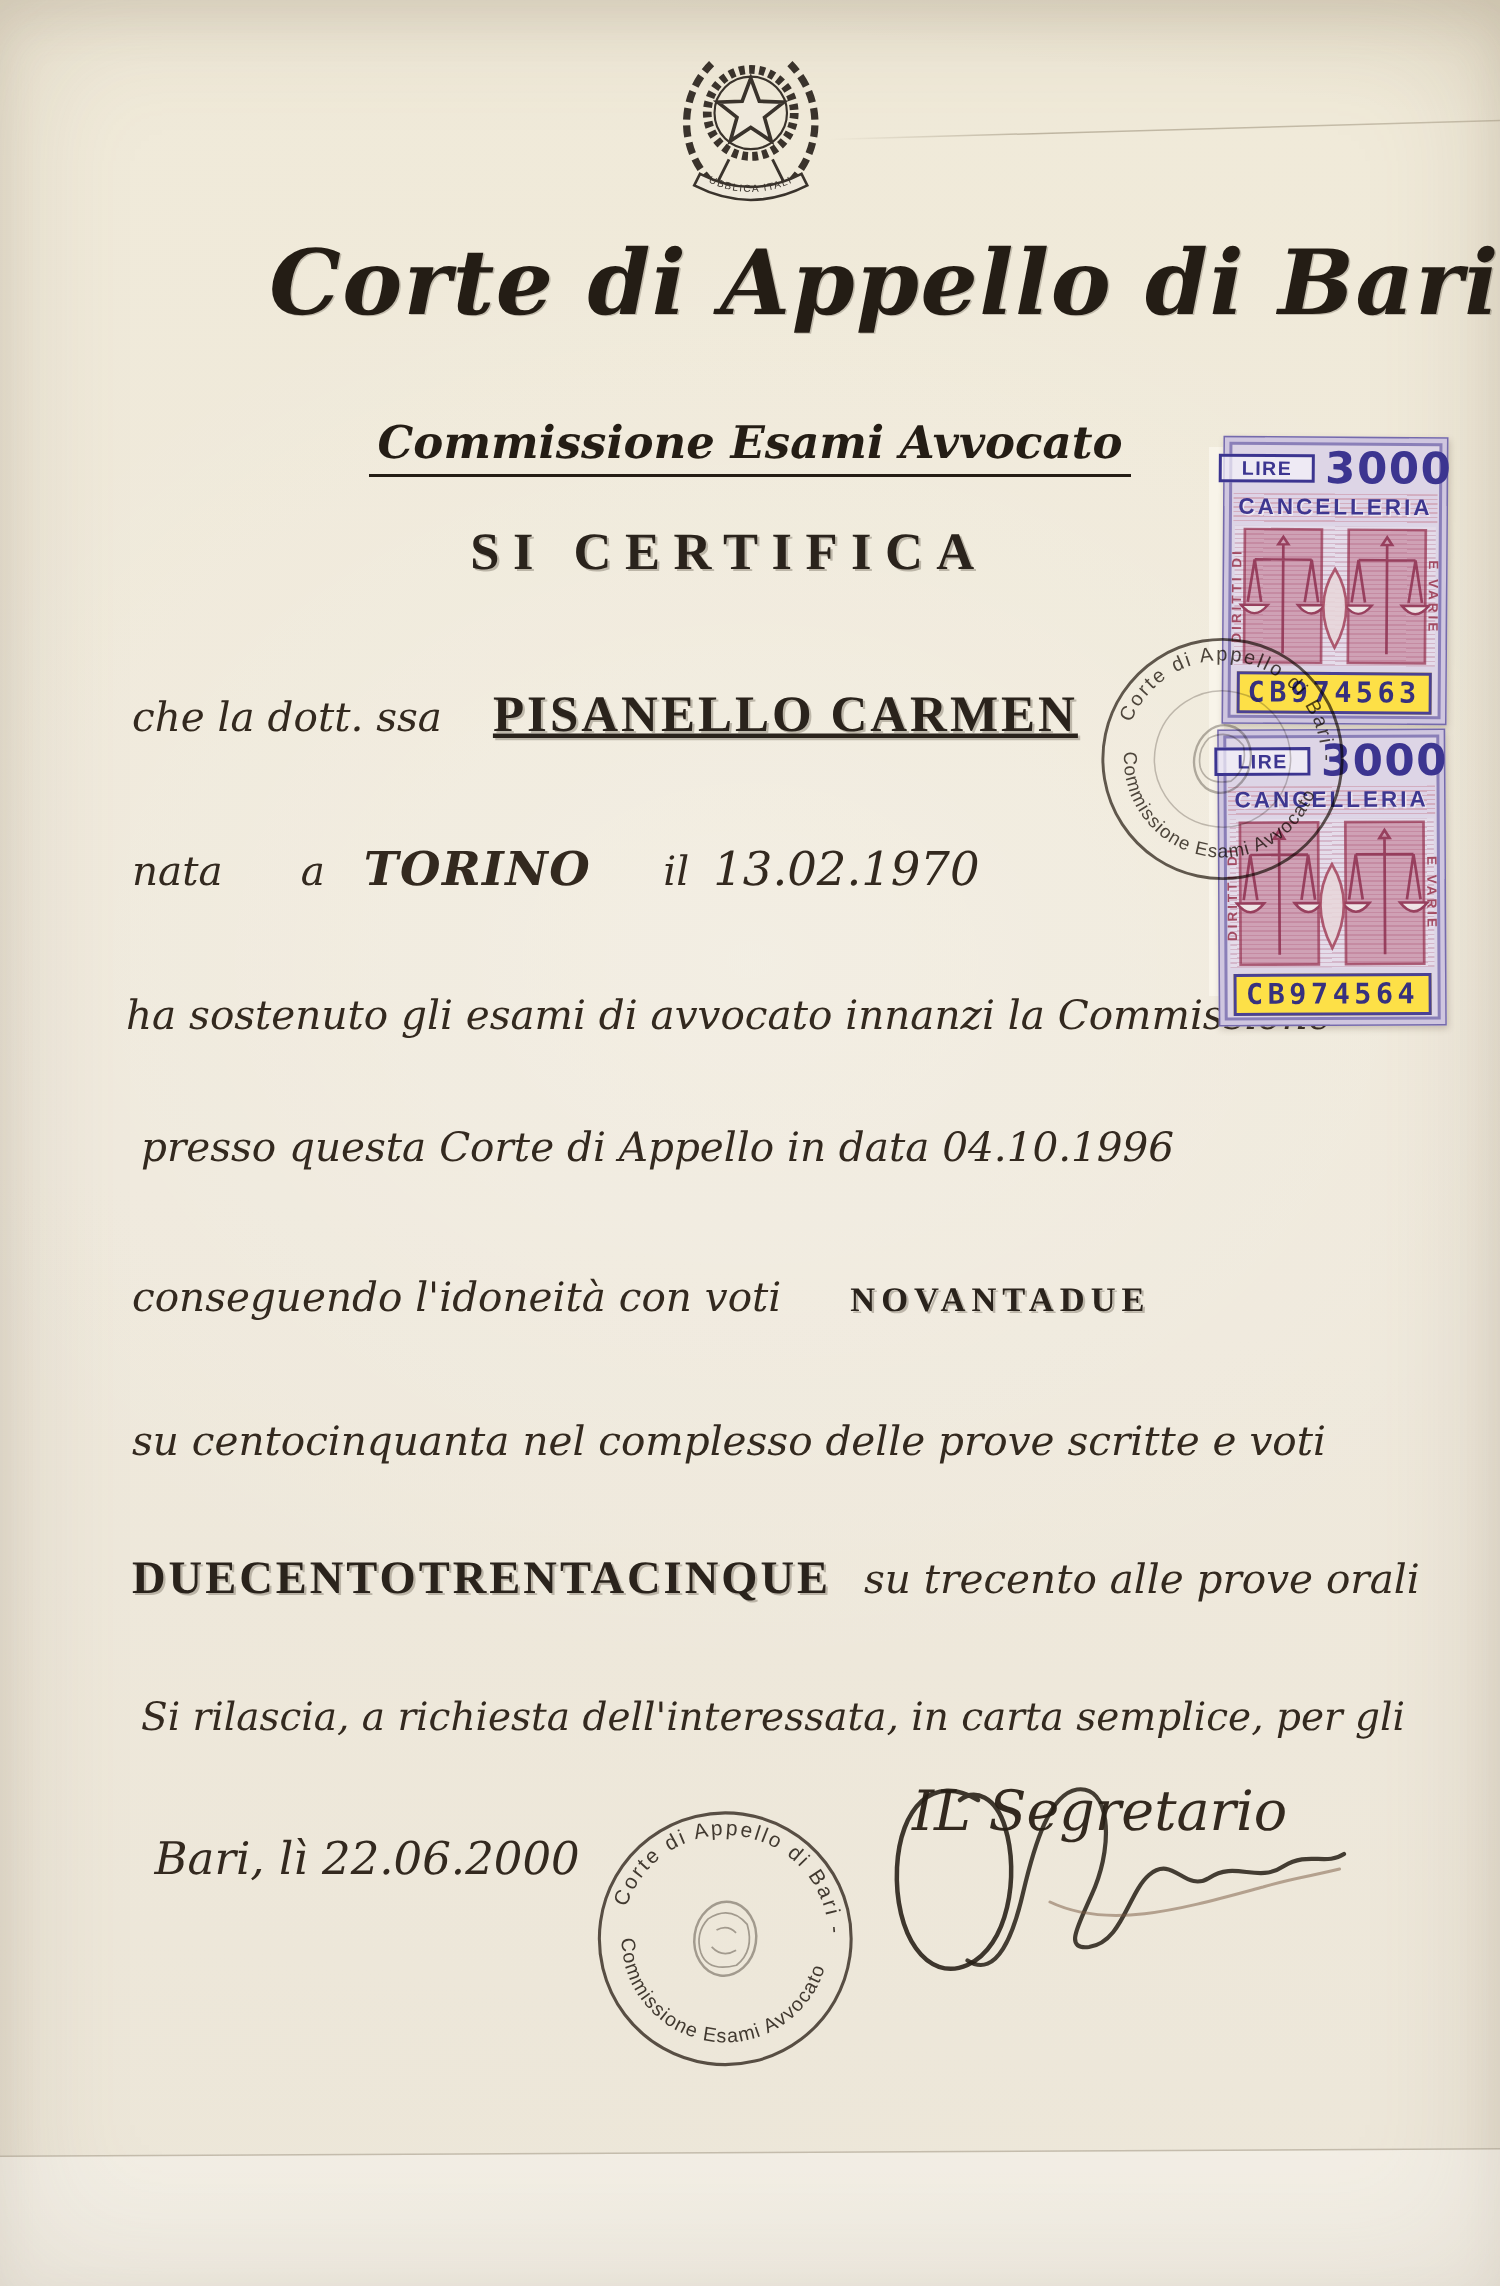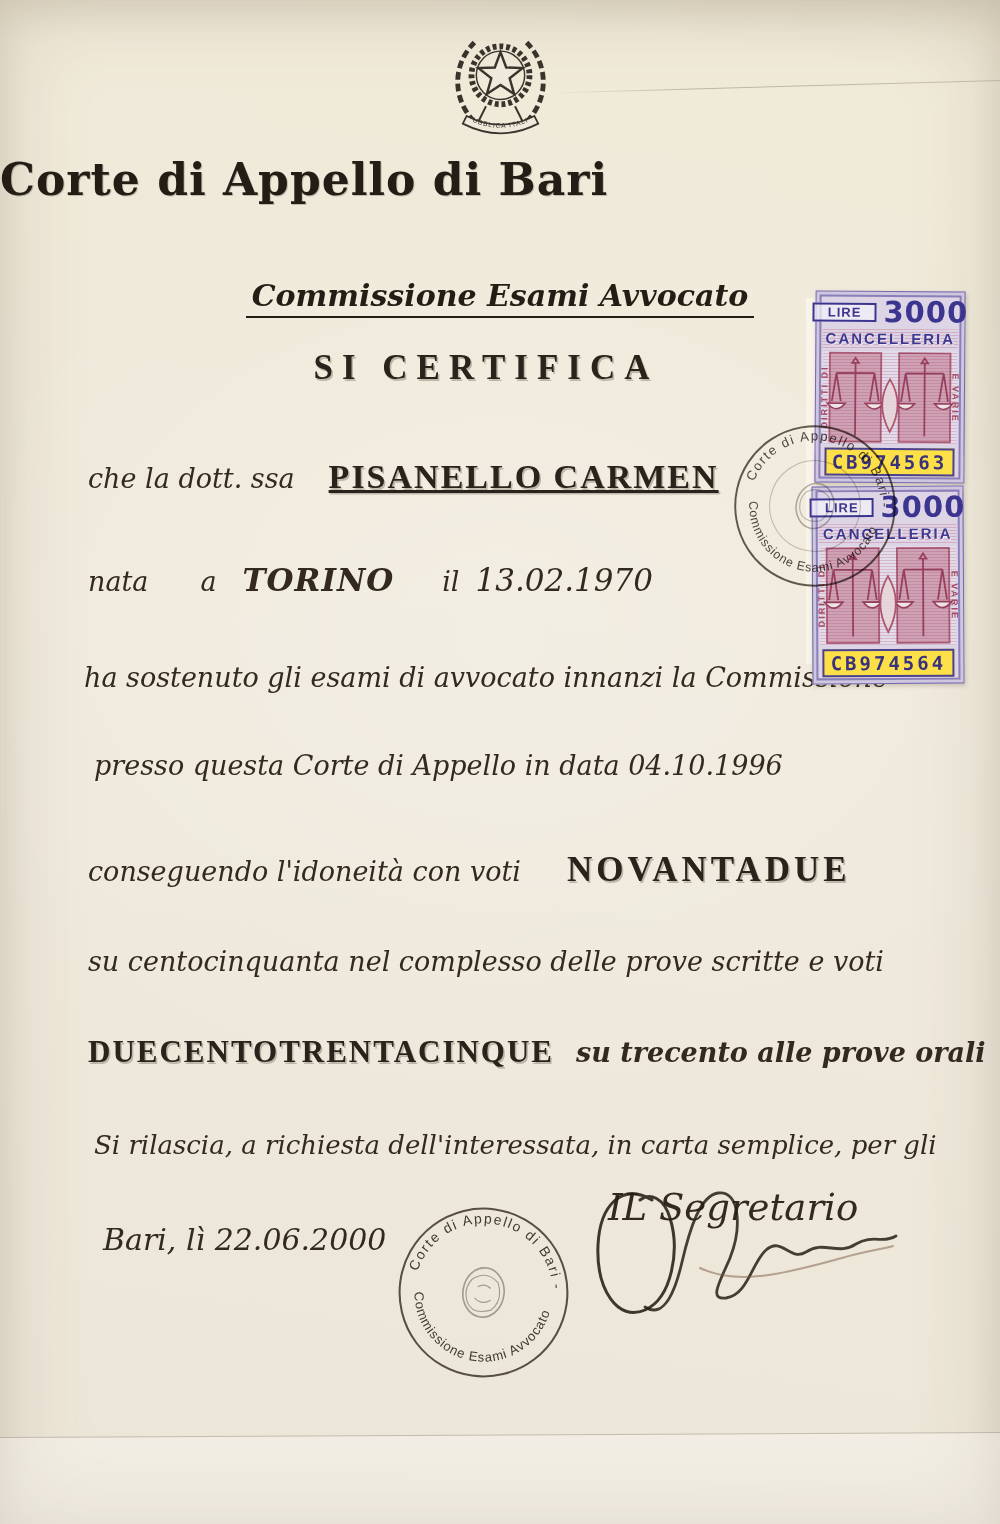--- a/index.html
+++ b/index.html
@@ -14,46 +14,46 @@
   
   .crease-top{position:absolute;left:552px;top:86px;width:460px;height:1px;
     background:linear-gradient(90deg, rgba(150,138,115,0), rgba(150,138,115,.55) 30%, rgba(150,138,115,.45));
     transform:rotate(-1.6deg);}
   .bottom-sheen{position:absolute;left:-10px;top:1437px;width:1030px;height:100px;
     background:rgba(255,255,255,.30);border-top:1px solid rgba(150,138,115,.5);
     transform:rotate(-.28deg);transform-origin:left center;}
   .sheet-edge{position:absolute;left:806px;top:298px;width:10px;height:366px;
     background:rgba(250,246,236,.8);}
   
-  .doc-title{position:absolute;top:154px;left:0;width:100%;text-align:left;
-    font-weight:bold;font-size:44px;letter-spacing:1px;color:#241d15;
+  .doc-title{position:absolute;top:154px;left:0;width:100%;text-align:right;
+    font-style:italic;font-weight:bold;font-size:60px;letter-spacing:1px;color:#241d15;
     text-shadow:1px 1px 0 rgba(60,50,40,.25);}
   .doc-subtitle{position:absolute;top:278px;left:0;width:100%;text-align:center;
     font-style:italic;font-weight:bold;font-size:30px;color:#241d15;}
   .doc-subtitle span{border-bottom:2.5px solid #241d15;padding:0 6px 3px;}
   .doc-heading{position:absolute;top:348px;left:0;width:100%;text-align:center;
     font-family:"Liberation Serif", serif;font-weight:600;font-size:35px;letter-spacing:9px;
     color:#2a231c;text-shadow:1.5px 1.5px 0 rgba(70,60,48,.30);transform:translateX(-14px);}
   
   .line{position:absolute;white-space:nowrap;font-style:italic;font-size:27px;color:#33291f;}
   .line .caps{font-family:"Liberation Serif", serif;font-style:normal;font-weight:700;
     color:#2a231c;text-shadow:1.5px 1.5px 0 rgba(70,60,48,.30);}
   .l-intro{top:458px;left:88px;}
   .l-intro .caps{font-size:34px;letter-spacing:2px;margin-left:34px;text-decoration:underline;}
   .l-born{top:562px;left:88px;font-style:italic;}
   .l-born .gap-a{margin-left:52px;} .l-born .place{margin-left:26px;font-weight:bold;font-size:31px;letter-spacing:1px;}
   .l-born .gap-il{margin-left:48px;} .l-born .bdate{margin-left:16px;font-size:31px;}
   .l-exams{top:662px;left:84px;}
   .l-court{top:750px;left:94px;}
   .l-votes{top:850px;left:88px;}
-  .l-votes .caps{font-size:35px;letter-spacing:4px;margin-left:46px;}
+  .l-votes .caps{font-size:23px;letter-spacing:4px;margin-left:46px;}
   .l-written{top:946px;left:88px;}
   .l-oral{top:1034px;left:88px;}
   .l-oral .caps{font-size:31px;letter-spacing:2px;margin:0;}
-  .l-oral .after{margin-left:22px;font-weight:bold;}
+  .l-oral .after{margin-left:22px;}
   .l-rel1{top:1130px;left:94px;font-size:26px;}
   .l-rel2{top:1178px;left:88px;font-size:26px;}
   .l-date{top:1222px;left:103px;font-size:30px;}
   .l-sig{top:1186px;left:608px;font-size:37px;}
   
   .stamp{position:absolute;display:flex;flex-direction:column;
     background:#ddd5e6;border:1px solid #756aac;
     box-shadow:inset 0 0 0 3px #cfc6df, inset 0 0 0 5px #8a7fb8, 1px 2px 4px rgba(90,75,55,.25);}
   .stamp-1{left:815px;top:291px;width:148px;height:190px;transform:rotate(.4deg);}
   .stamp-2{left:812px;top:486px;width:150px;height:196px;transform:rotate(-.3deg);}

